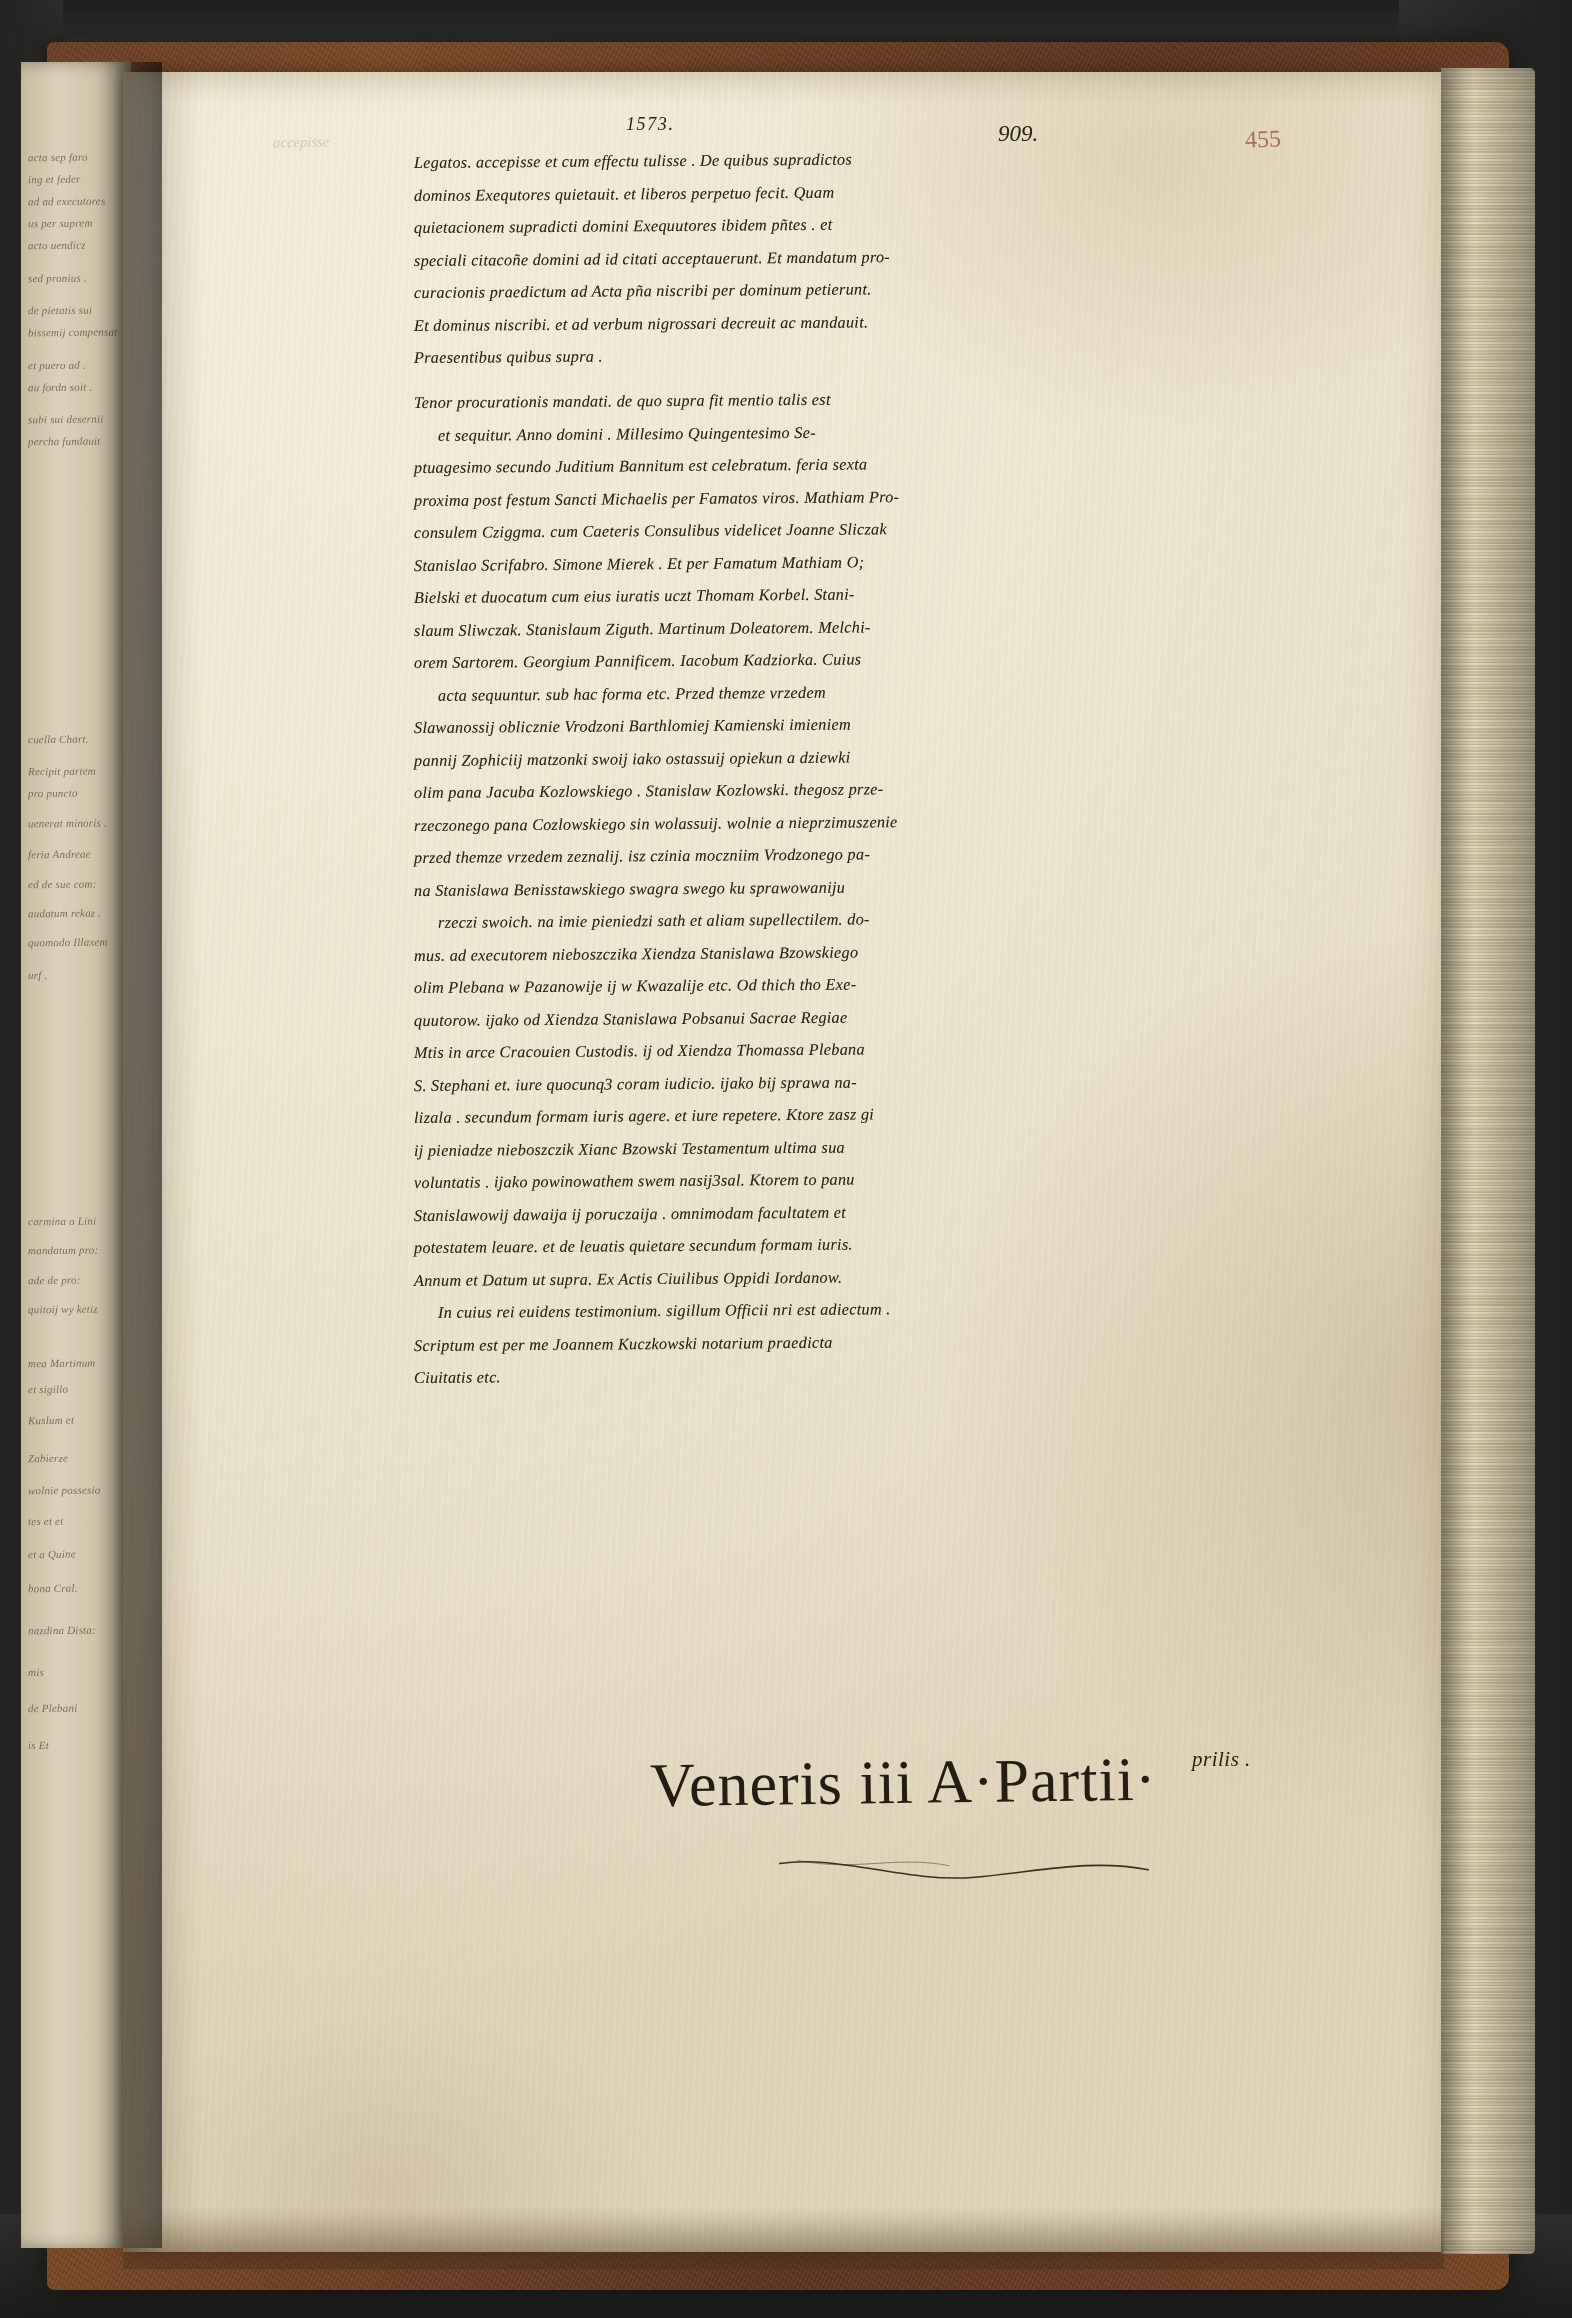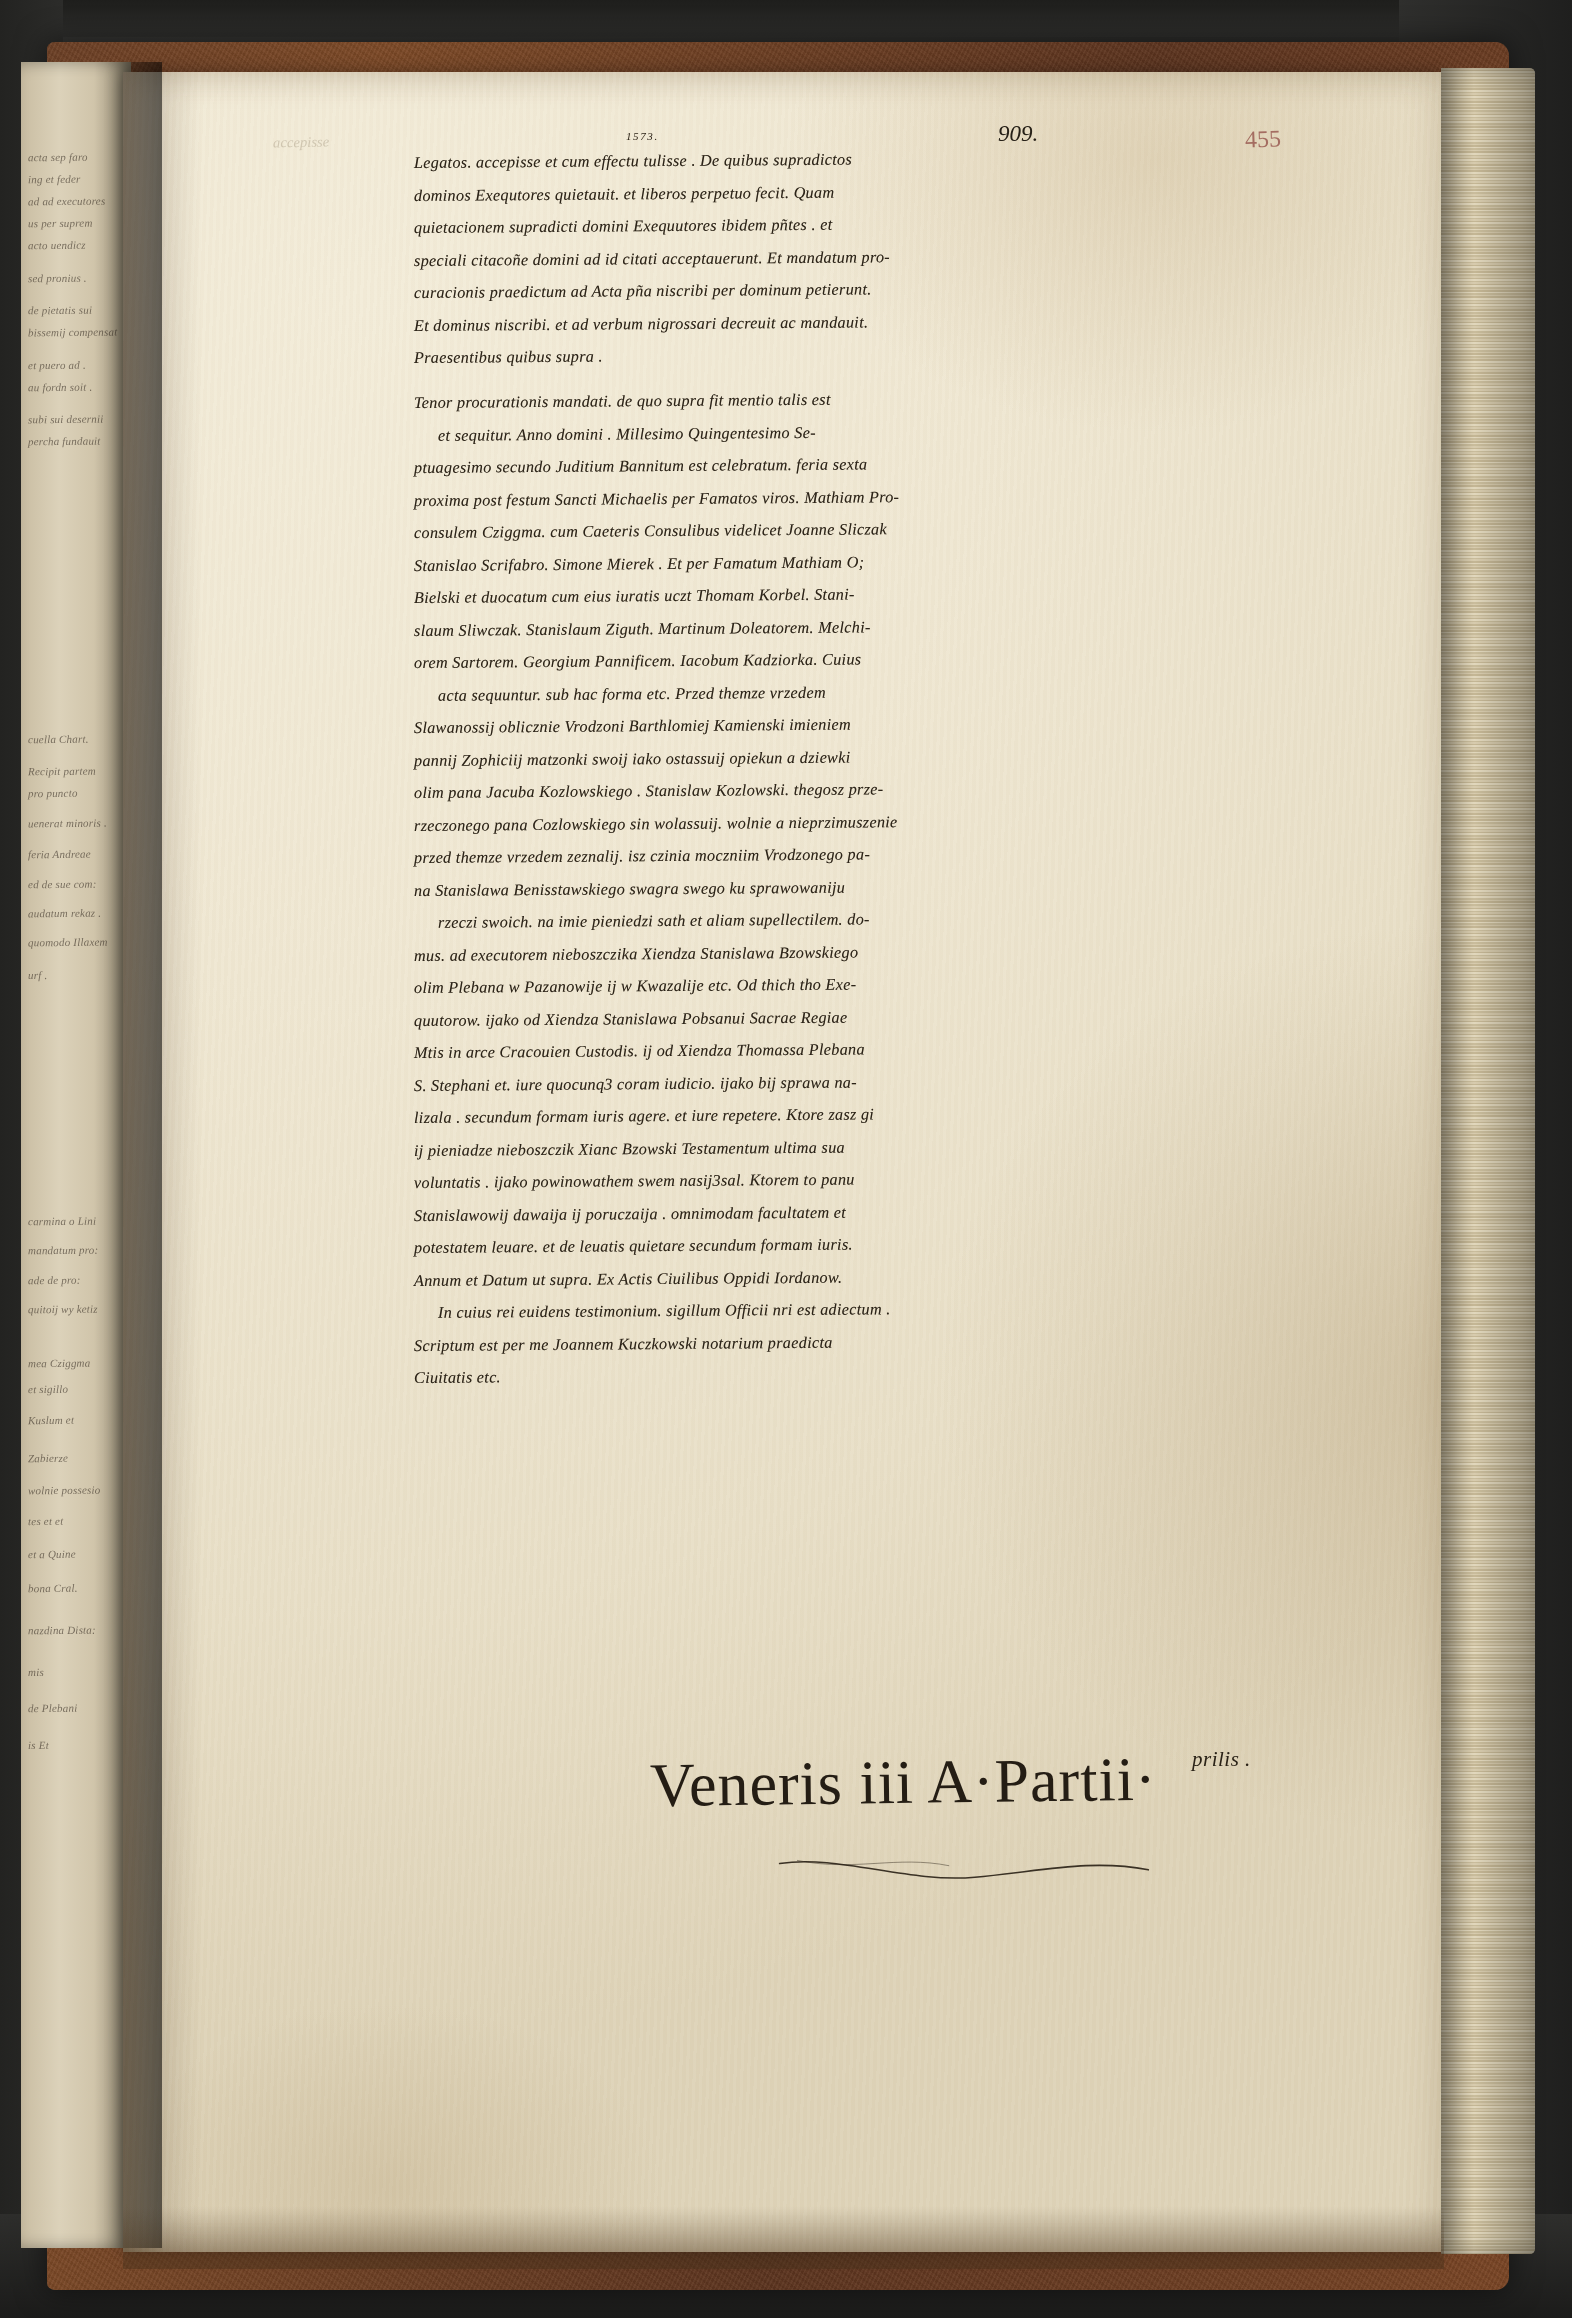--- a/index.html
+++ b/index.html
@@ -193,21 +193,21 @@
   .hand.indent { padding-left: 24px; }
 
   
   .head-num {
     position: absolute;
     font-family: "Liberation Serif", serif;
     font-style: italic;
     color: #2d2418;
     white-space: nowrap;
   }
-  #year { left: 626px; top: 130px; font-size: 11px; letter-spacing: 1.6px; }
+  #year { left: 626px; top: 114px; font-size: 18px; letter-spacing: 1.6px; }
   #folio-ink { left: 998px; top: 121px; font-size: 23px; color: #262017; }
   #folio-pencil {
     left: 1245px; top: 126px;
     font-size: 24px;
     color: #9a5b52;
     font-style: normal;
     transform: rotate(-2deg);
     opacity: .85;
   }
 
@@ -309,21 +309,21 @@
       <div class="verso-line" style="top:786px">feria Andreae</div>
       <div class="verso-line" style="top:816px">ed de sue com:</div>
       <div class="verso-line" style="top:845px">audatum rekaz .</div>
       <div class="verso-line" style="top:874px">quomodo Illaxem</div>
       <div class="verso-line" style="top:907px">urf .</div>
 
       <div class="verso-line" style="top:1153px">carmina o Lini</div>
       <div class="verso-line" style="top:1182px">mandatum pro:</div>
       <div class="verso-line" style="top:1212px">ade de pro:</div>
       <div class="verso-line" style="top:1241px">quitoij wy ketiz</div>
-      <div class="verso-line" style="top:1295px">mea Cziggma</div>
+      <div class="verso-line" style="top:1295px">mea Martinum</div>
       <div class="verso-line" style="top:1321px">et sigillo</div>
       <div class="verso-line" style="top:1352px">Kuslum et</div>
       <div class="verso-line" style="top:1390px">Zabierze</div>
       <div class="verso-line" style="top:1422px">wolnie possesio</div>
       <div class="verso-line" style="top:1453px">tes et et</div>
       <div class="verso-line" style="top:1486px">et a Quine</div>
       <div class="verso-line" style="top:1520px">bona Cral.</div>
       <div class="verso-line" style="top:1562px">nazdina Dista:</div>
       <div class="verso-line" style="top:1604px">mis</div>
       <div class="verso-line" style="top:1640px">de Plebani</div>

